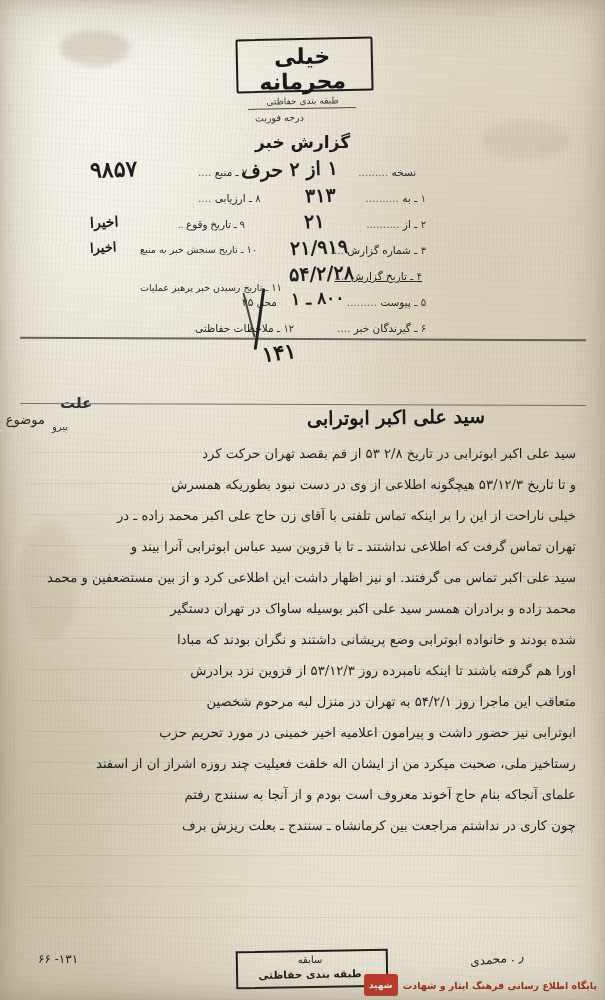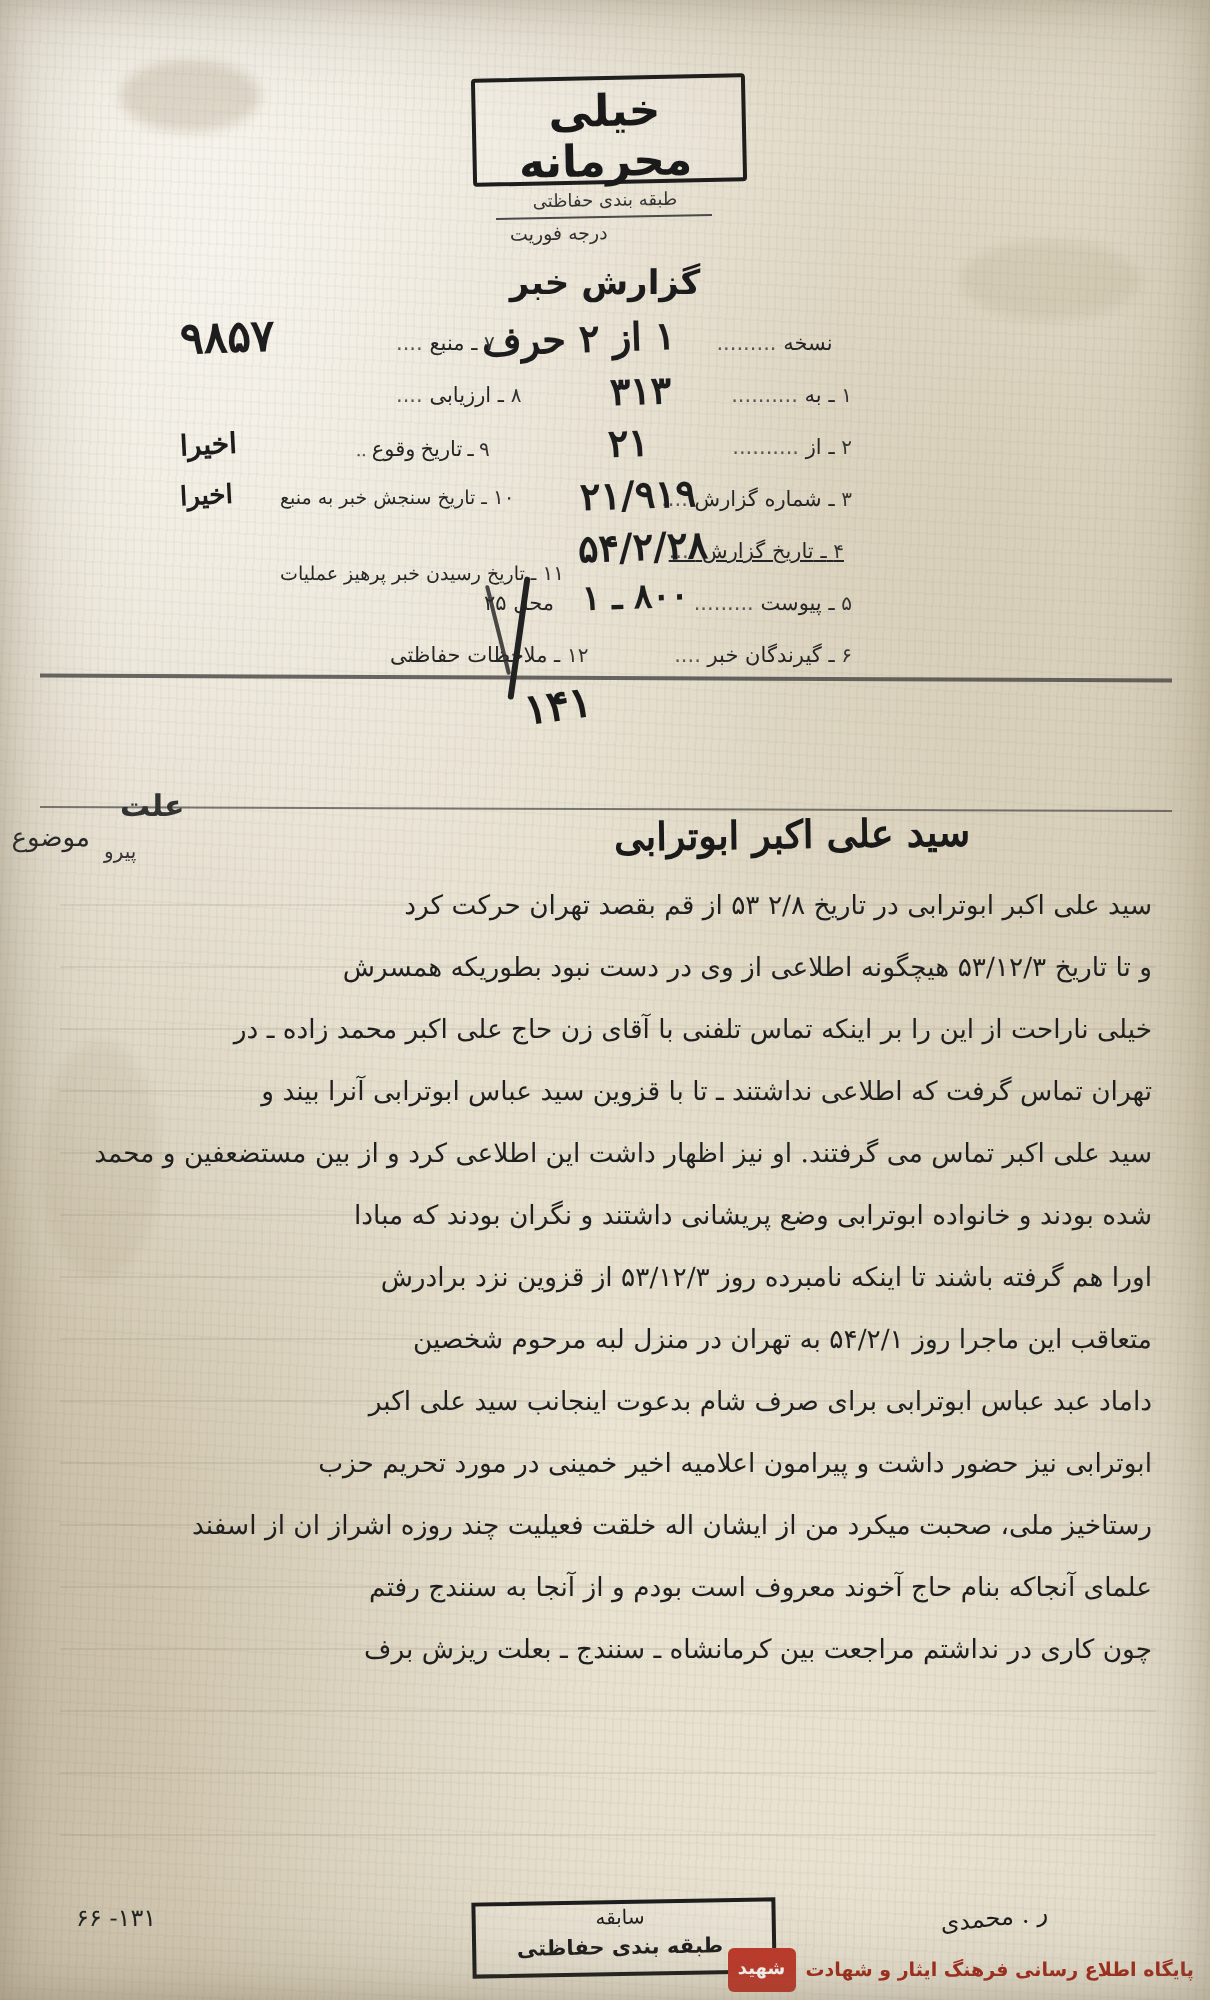--- a/index.html
+++ b/index.html
@@ -290,24 +290,24 @@
   </div>
 
   <div id="bodylines"></div>
 
   <div id="body">
     <span class="ln">سید علی اکبر ابوترابی در تاریخ ۲/۸  ۵۳ از قم بقصد تهران حرکت کرد</span>
     <span class="ln">و تا تاریخ ۵۳/۱۲/۳ هیچگونه اطلاعی از وی در دست نبود بطوریکه همسرش</span>
     <span class="ln">خیلی ناراحت از این را بر اینکه تماس تلفنی با آقای زن حاج علی اکبر محمد زاده ـ در</span>
     <span class="ln">تهران تماس گرفت که اطلاعی نداشتند ـ تا با قزوین سید عباس ابوترابی آنرا بیند و</span>
     <span class="ln">سید علی اکبر تماس می گرفتند. او نیز اظهار داشت این اطلاعی کرد و از بین مستضعفین و محمد</span>
+    <span class="ln">محمد زاده و برادران همسر سید علی اکبر بوسیله ساواک در تهران دستگیر</span>
     <span class="ln">شده بودند و خانواده ابوترابی وضع پریشانی داشتند و نگران بودند که مبادا</span>
     <span class="ln">اورا هم گرفته باشند تا اینکه نامبرده روز ۵۳/۱۲/۳ از قزوین نزد برادرش</span>
     <span class="ln">متعاقب این ماجرا روز ۵۴/۲/۱ به تهران در منزل لبه مرحوم شخصین</span>
-    <span class="ln">داماد عبد عباس ابوترابی براى صرف شام بدعوت اینجانب سید علی اکبر</span>
     <span class="ln">ابوترابی نیز حضور داشت و پیرامون اعلامیه اخیر خمینی در مورد تحریم حزب</span>
     <span class="ln">رستاخیز ملی، صحبت میکرد من از ایشان اله خلقت فعیلیت چند روزه اشراز ان از اسفند</span>
     <span class="ln">علمای آنجاکه بنام حاج آخوند معروف است بودم و از آنجا به سنندج رفتم</span>
     <span class="ln">چون کاری در نداشتم مراجعت بین کرمانشاه ـ سنندج ـ بعلت ریزش برف</span>
   </div>
 
   <div id="doc-number">
     <span>۱۳۱-
 ۶۶</span>
   </div>

